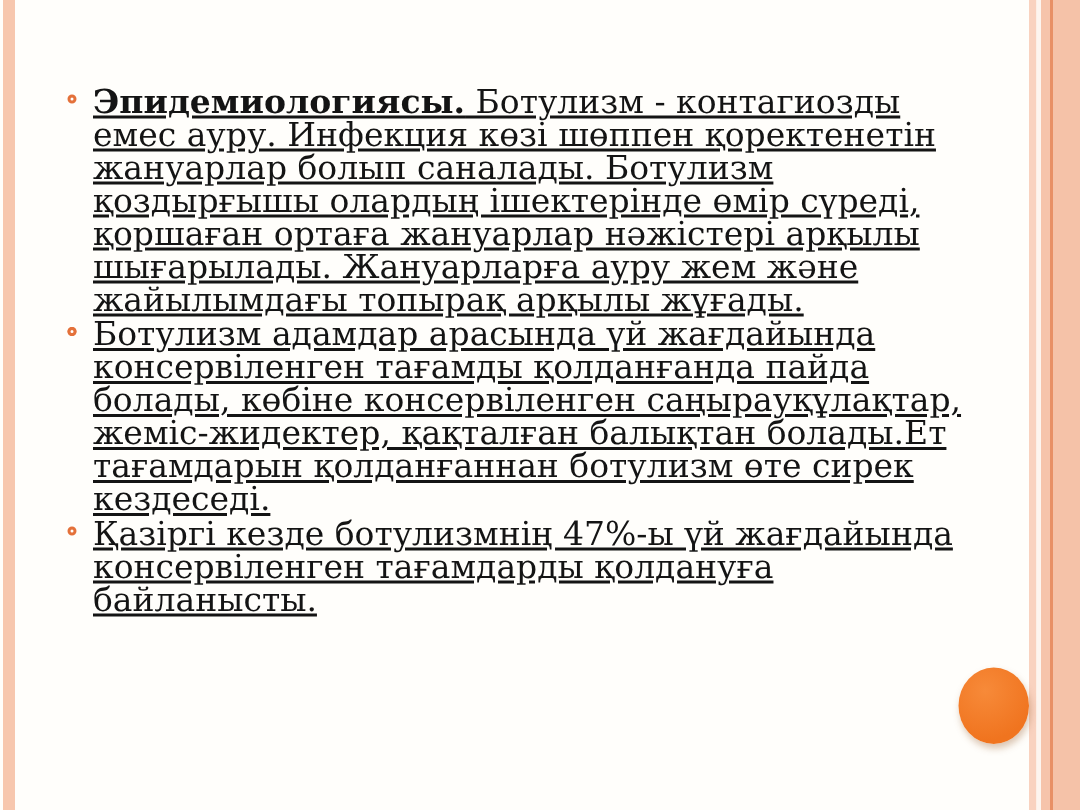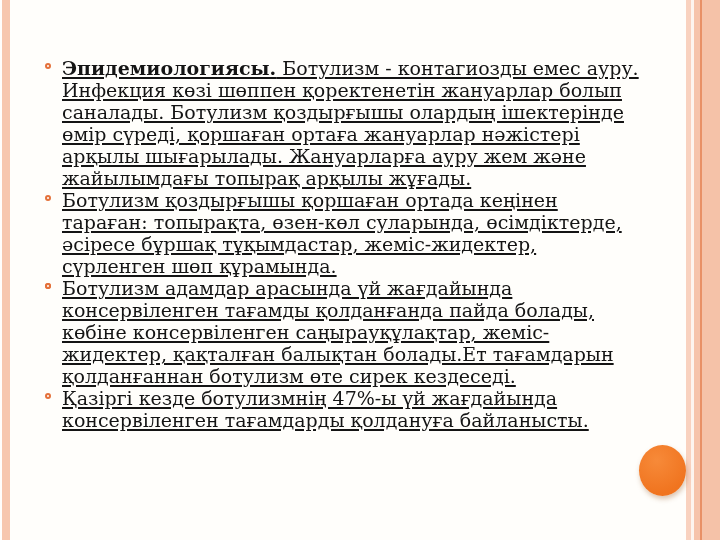--- a/index.html
+++ b/index.html
@@ -37,21 +37,21 @@
   .stripes-right .s-line{width:2px;height:100%;background:var(--right-stripe-line);}
   .stripes-right .s-outer{width:18px;height:100%;background:var(--right-stripe-outer);}
   .circle{
     position:absolute;left:639px;top:445px;width:47px;height:51px;
     border-radius:50%;
     background:radial-gradient(circle at 38% 30%, var(--circle-hi), var(--circle-color) 72%);
     box-shadow:1px 3px 5px rgba(150,90,40,.35);
   }
   .content{
     position:absolute;left:44px;top:57px;width:600px;
-    font-size:19px;line-height:22px;color:var(--text-color);
+    font-size:22px;line-height:22px;color:var(--text-color);
   }
   .bullet-item{
     position:relative;
     padding-left:18px;
   }
   .bullet-item .bullet-text-wrap{
     text-decoration:underline;
     text-decoration-thickness:1.5px;
     text-underline-offset:2px;
   }
@@ -77,24 +77,20 @@
   <div class="s-outer"></div>
 </div>
 
 <div class="content">
 
   <div class="bullet-item">
     <span class="marker"></span>
     <span class="bullet-text-wrap"><span class="lead">Эпидемиологиясы.</span><span> Ботулизм - контагиозды емес ауру. Инфекция көзі шөппен қоректенетін жануарлар болып саналады. Ботулизм қоздырғышы олардың ішектерінде өмір сүреді, қоршаған ортаға жануарлар нәжістері арқылы шығарылады. Жануарларға ауру жем және жайылымдағы топырақ арқылы жұғады.</span></span>
   </div>
 
-  <div class="bullet-item">
-    <span class="marker"></span>
-    <span class="bullet-text-wrap"><span class="lead"></span><span>Ботулизм қоздырғышы қоршаған ортада кеңінен тараған: топырақта, өзен-көл суларында, өсімдіктерде, әсіресе бұршақ тұқымдастар, жеміс-жидектер, сүрленген шөп құрамында.</span></span>
-  </div>
 
   <div class="bullet-item">
     <span class="marker"></span>
   </div>
 
   <div class="bullet-item">
     <span class="marker"></span>
     <span class="bullet-text-wrap"><span class="lead"></span><span>Ботулизм адамдар арасында үй жағдайында консервіленген тағамды қолданғанда пайда болады, көбіне консервіленген саңырауқұлақтар, жеміс-жидектер, қақталған балықтан болады.Ет тағамдарын қолданғаннан ботулизм өте сирек кездеседі.</span></span>
   </div>
 

